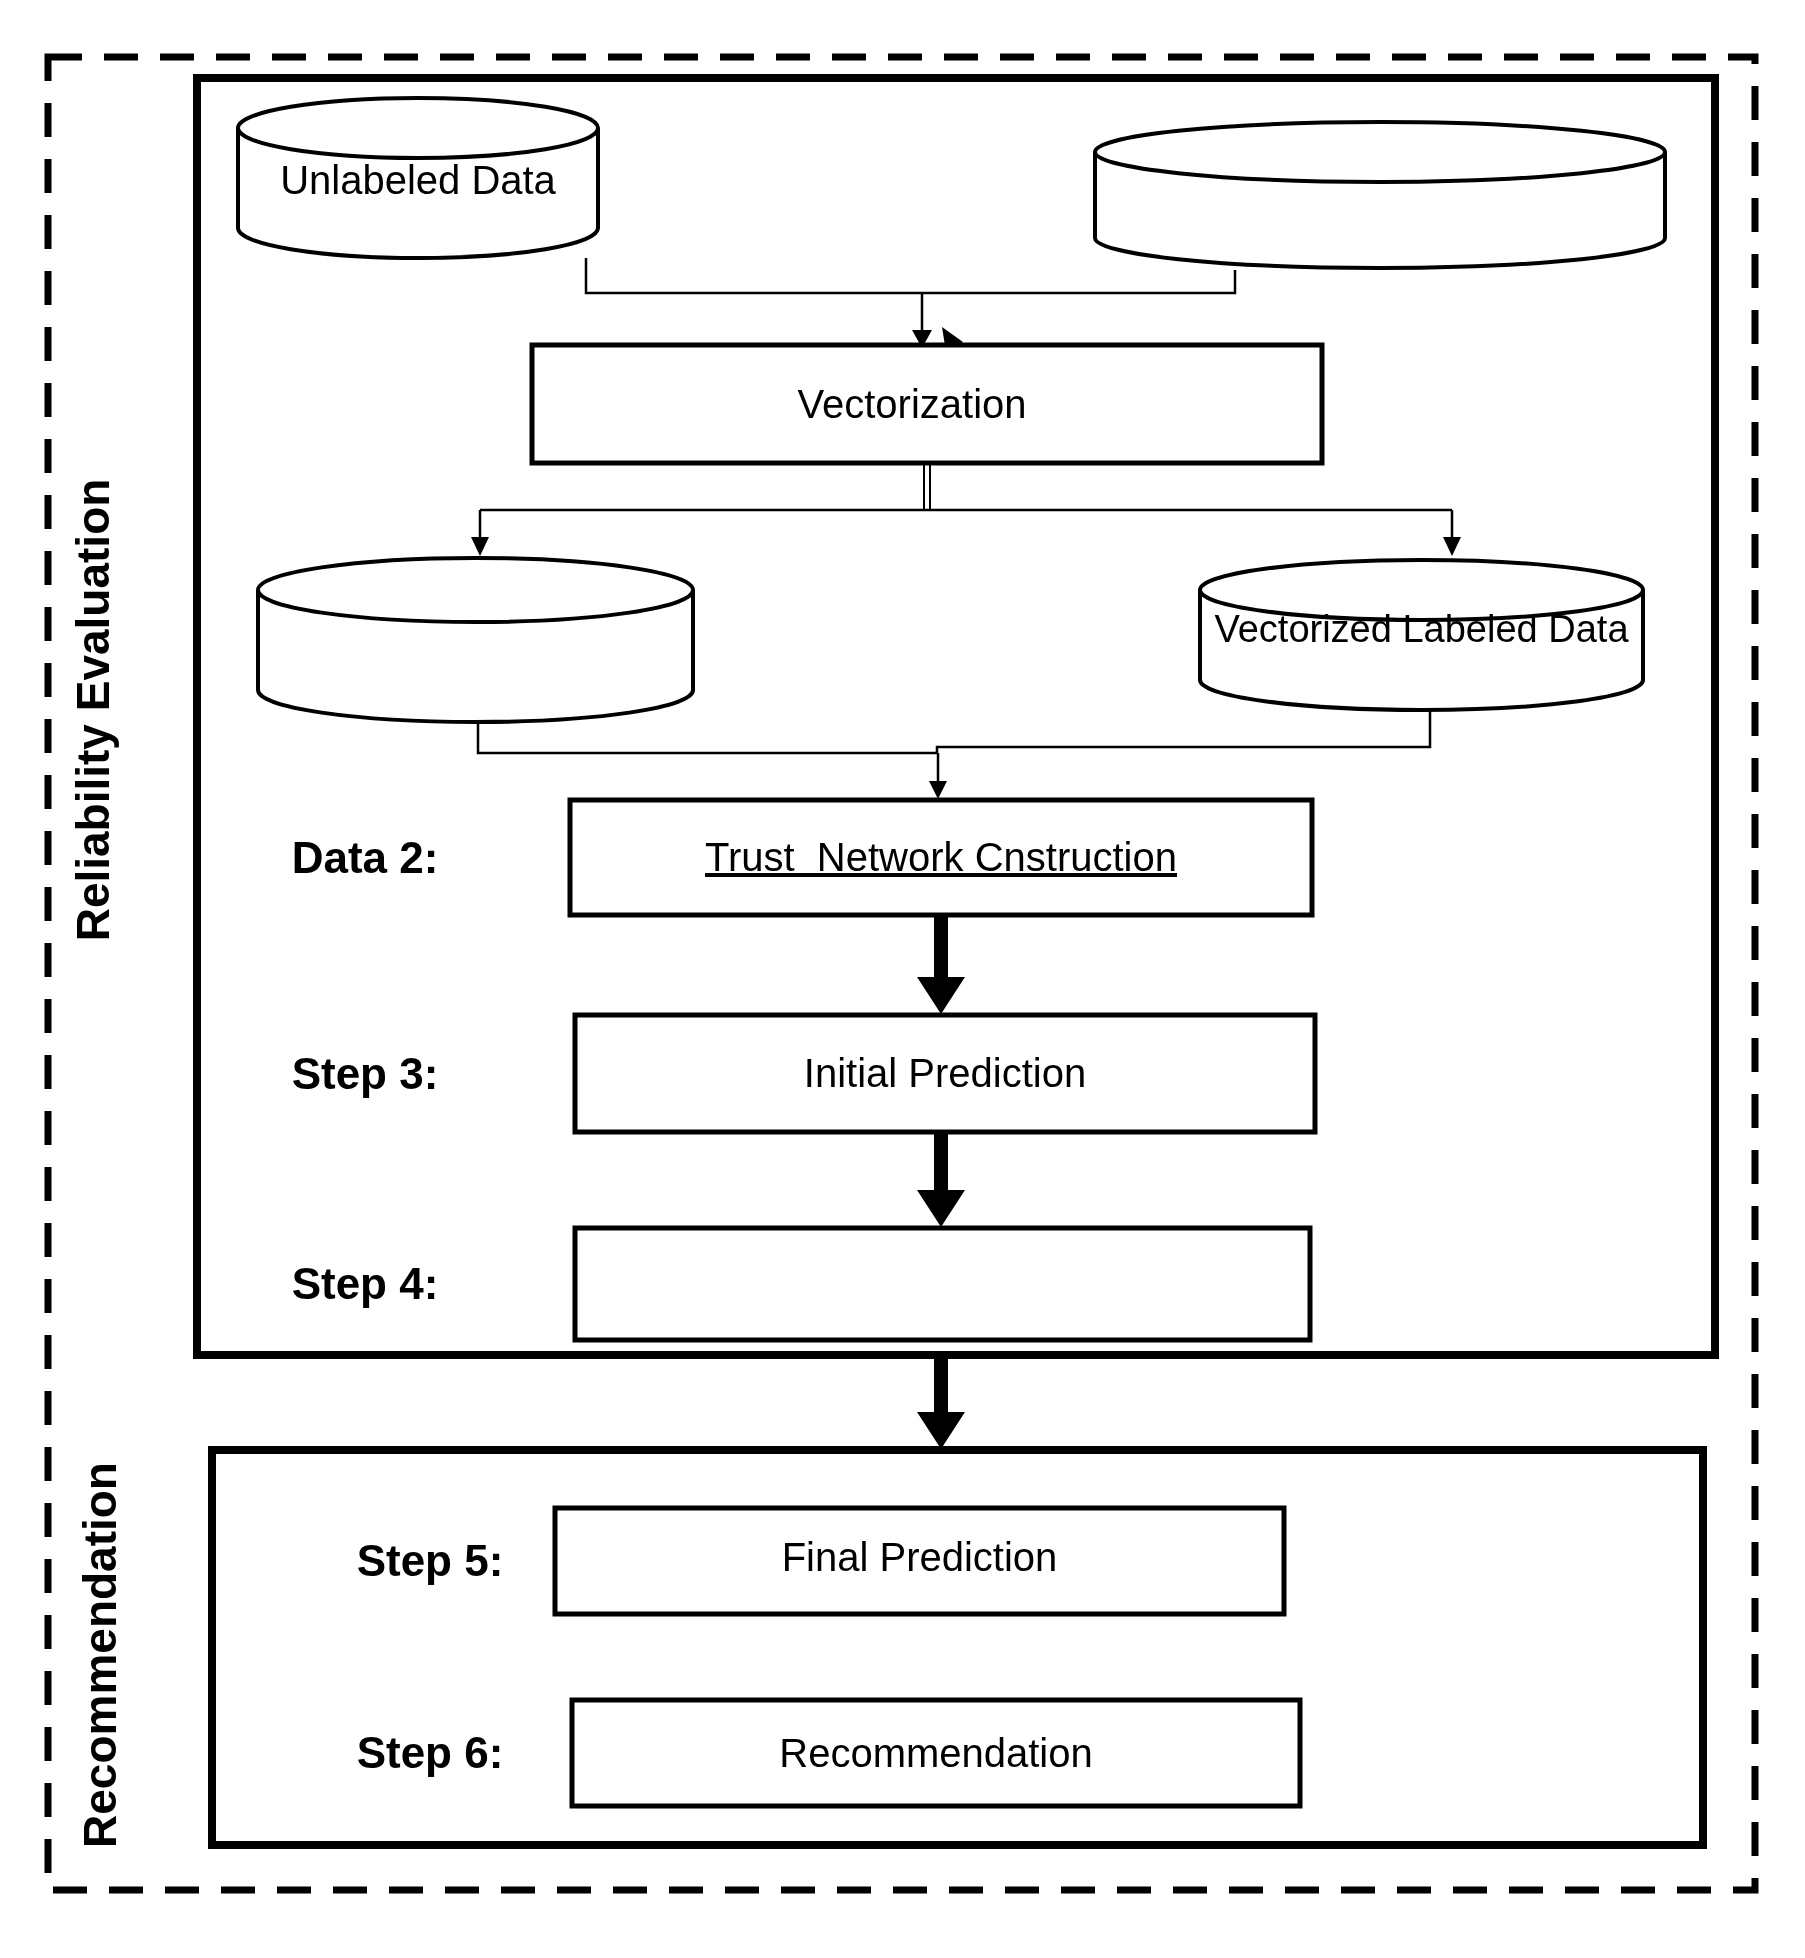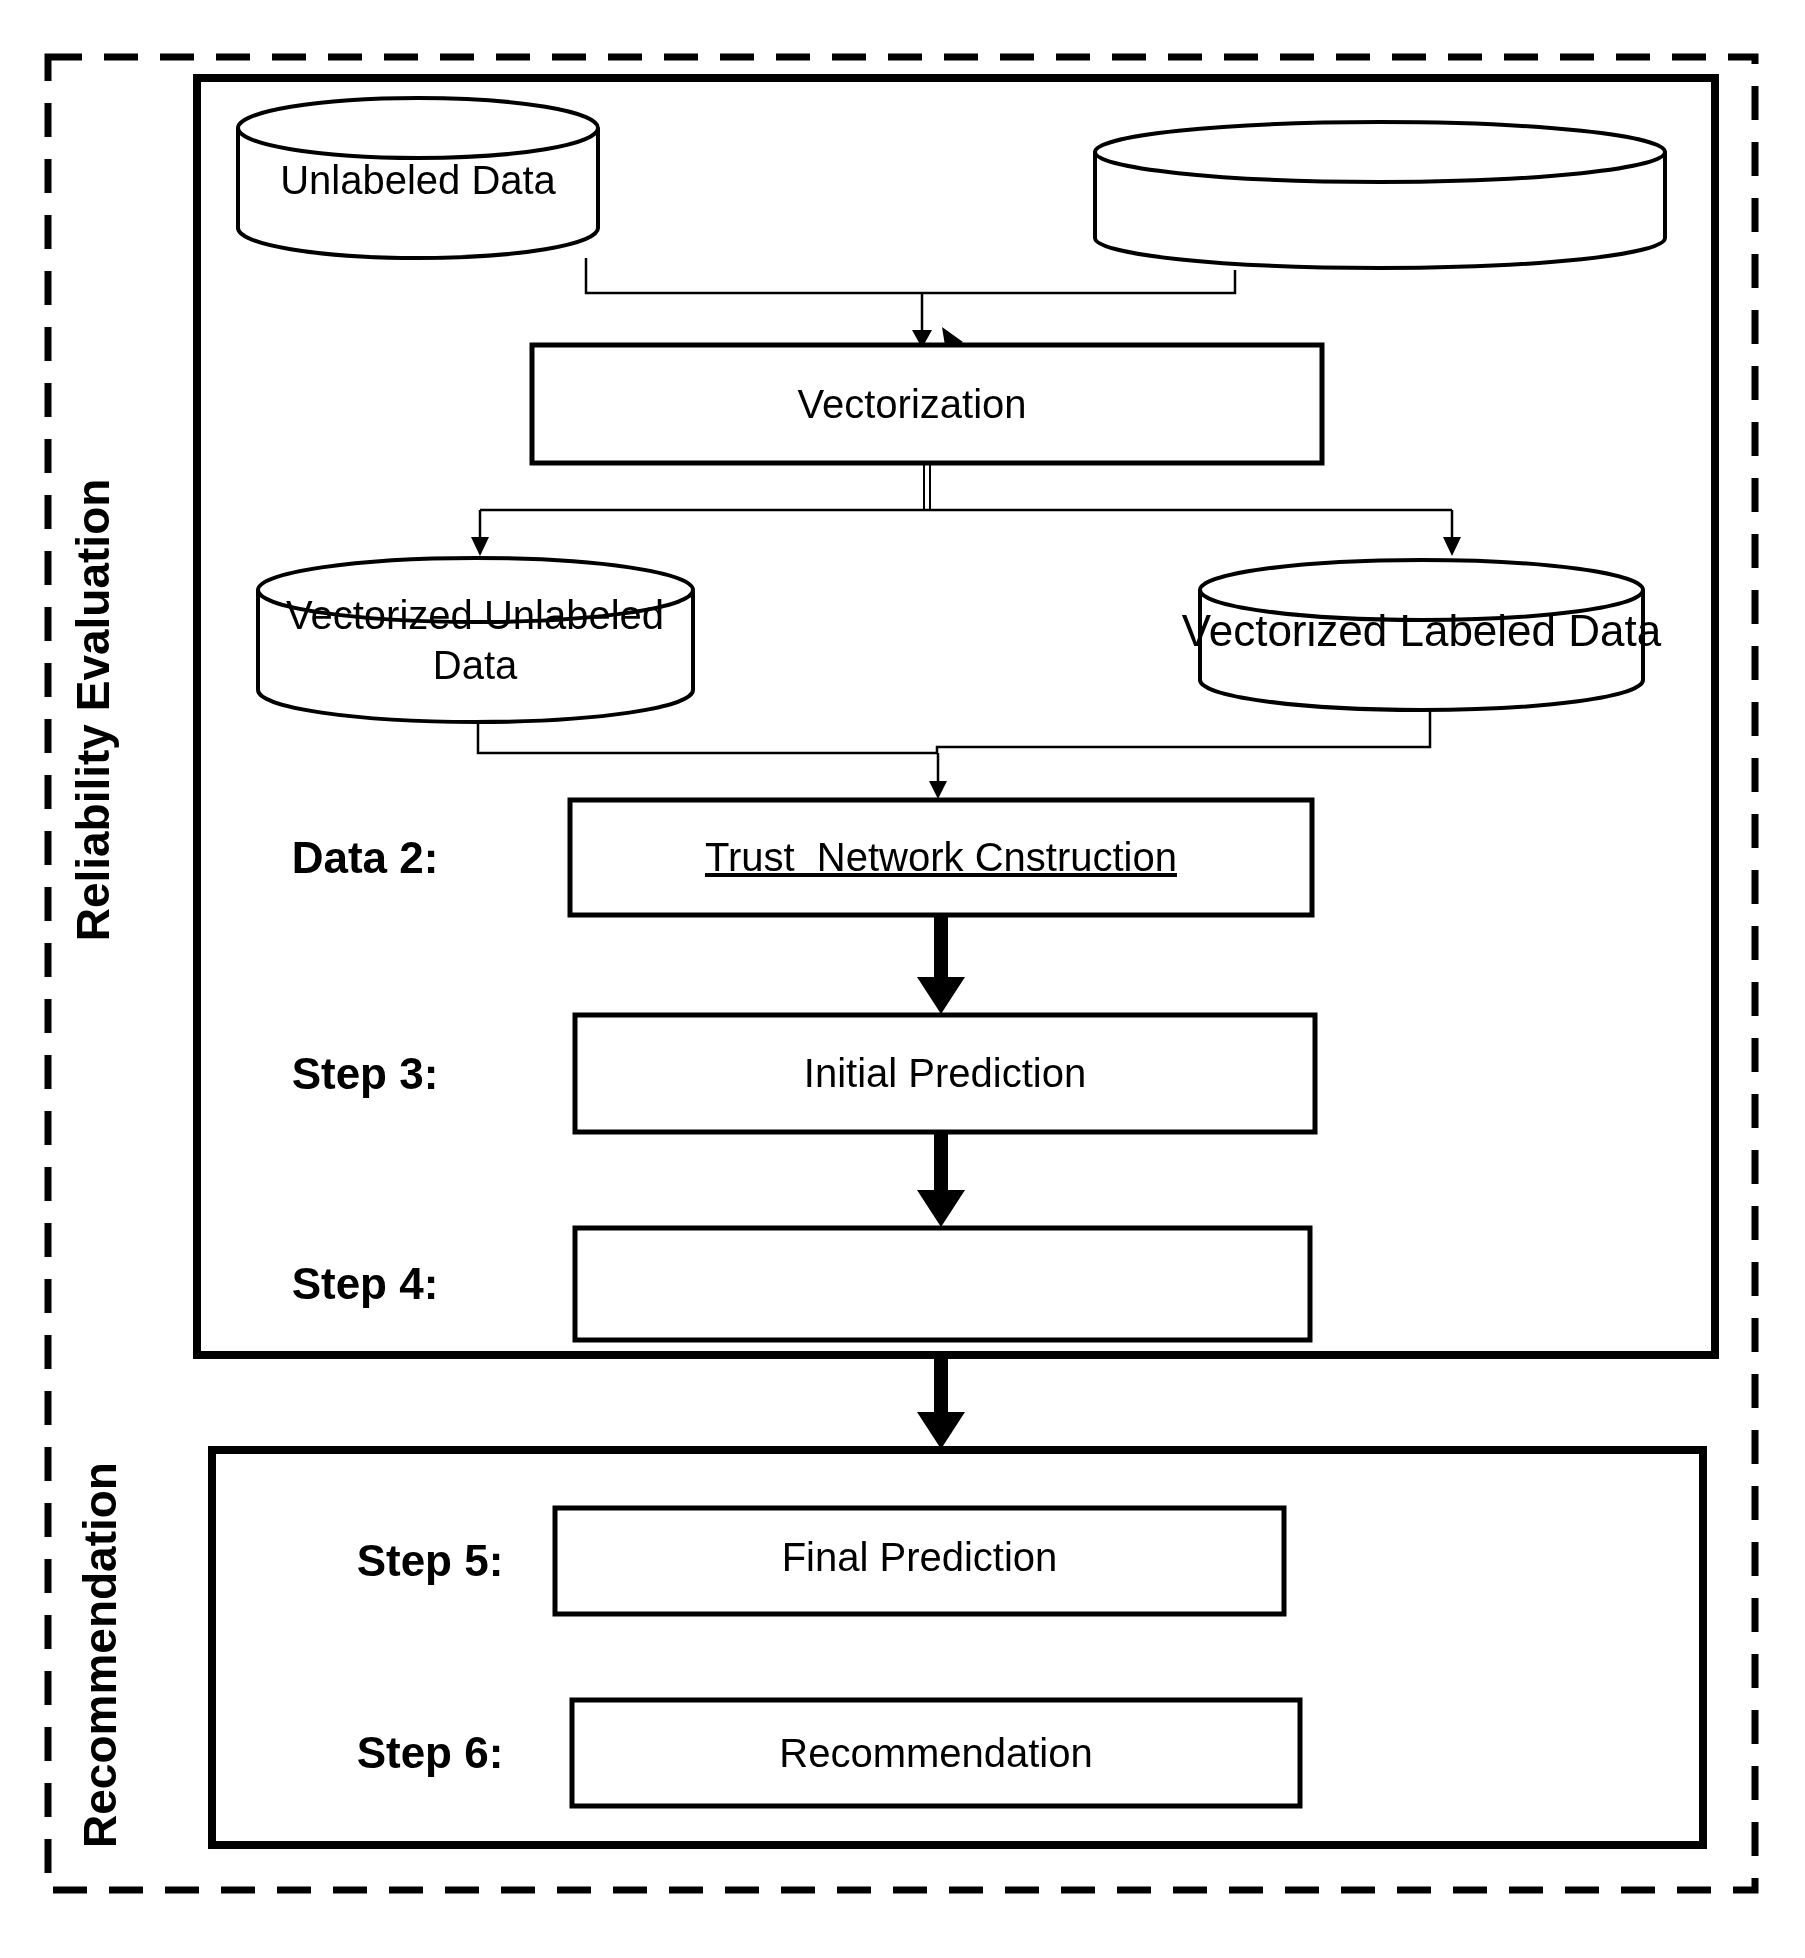--- a/index.html
+++ b/index.html
@@ -16,21 +16,21 @@
   .txt{
     position:absolute;
     display:flex;
     align-items:center;
     justify-content:center;
     text-align:center;
     color:#000;
   }
   .box-label{font-size:40px;white-space:pre;}
   .cyl-label{font-size:40px;line-height:1.25;}
-  .cyl-label.nowrap{white-space:nowrap;font-size:44px;}
+  .cyl-label.nowrap{white-space:nowrap;font-size:38px;}
   .step-label{font-size:44px;font-weight:bold;white-space:pre;}
   .section-label{
     font-size:46px;
     font-weight:bold;
     transform:rotate(-90deg);
     white-space:nowrap;
   }
 </style>
 </head>
 <body>
@@ -86,21 +86,20 @@
     <g>
       <path d="M1200,590 V680 A221.5,30 0 0 0 1643,680 V590" fill="#fff" stroke="#000" stroke-width="4"></path>
       <ellipse cx="1421.5" cy="590" rx="221.5" ry="30" fill="#fff" stroke="#000" stroke-width="4"></ellipse>
     </g>
   </svg>
 
   <div class="txt section-label" style="left:-187px;top:680px;width:560px;height:60px;">Reliability Evaluation</div>
   <div class="txt section-label" style="left:-100px;top:1625px;width:400px;height:60px;">Recommendation</div>
 
   <div class="txt cyl-label" style="left:258px;top:120px;width:320px;height:120px;">Unlabeled Data</div>
-  <div class="txt cyl-label" style="left:275px;top:575px;width:400px;height:130px;">Vectorized Unlabeled Data</div>
   <div class="txt cyl-label nowrap" style="left:1201px;top:570px;width:441px;height:120px;">Vectorized Labeled Data</div>
 
   <div class="txt step-label" style="left:280px;top:800px;width:170px;height:115px;">Data 2:</div>
   <div class="txt step-label" style="left:280px;top:1015px;width:170px;height:117px;">Step 3:</div>
   <div class="txt step-label" style="left:280px;top:1228px;width:170px;height:112px;">Step 4:</div>
   <div class="txt step-label" style="left:345px;top:1508px;width:170px;height:106px;">Step 5:</div>
   <div class="txt step-label" style="left:345px;top:1700px;width:170px;height:106px;">Step 6:</div>
 
   <div class="txt box-label" style="left:517px;top:345px;width:790px;height:118px;text-align:center;">Vectorization</div>
   <div class="txt box-label" style="left:570px;top:800px;width:742px;height:115px;text-decoration:underline;">Trust  Network Cnstruction</div>

